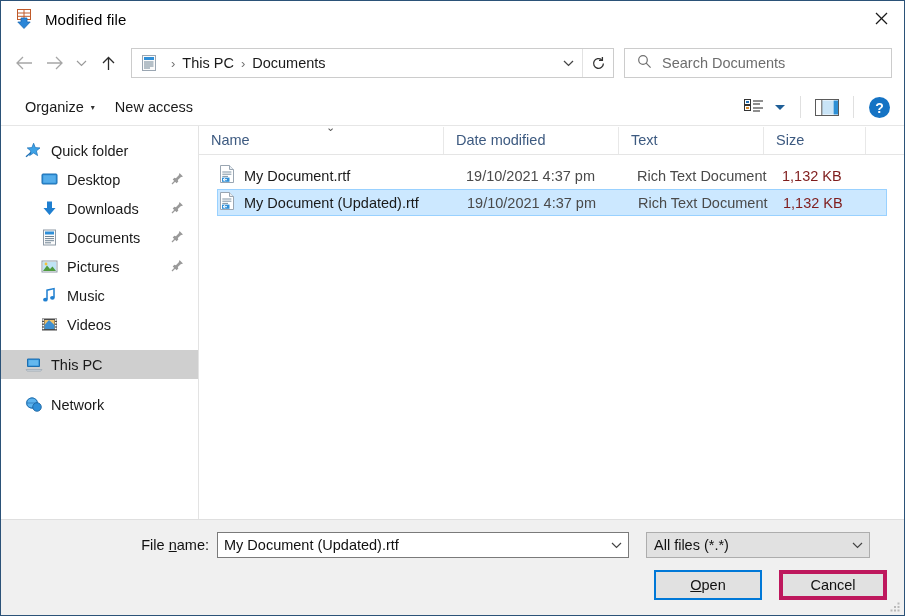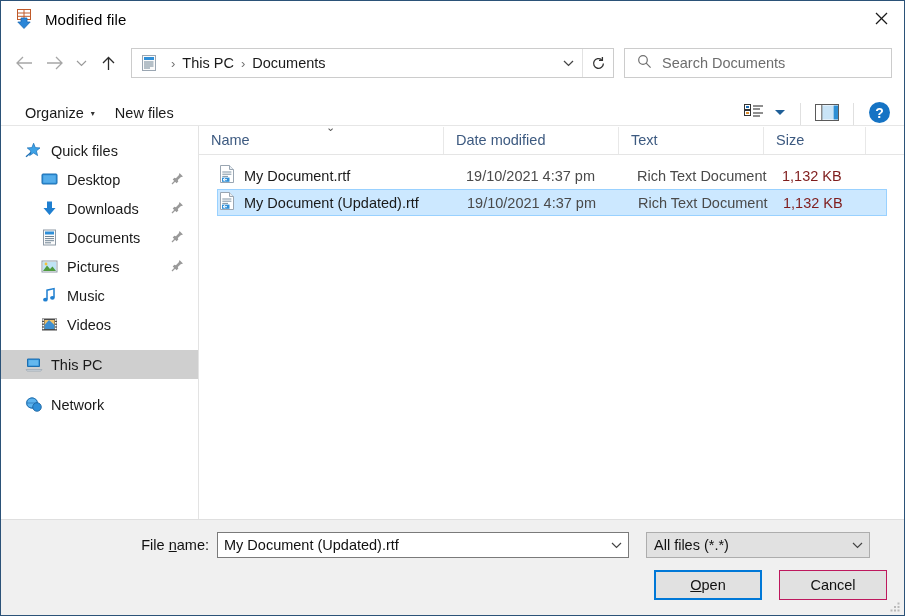--- a/index.html
+++ b/index.html
@@ -143,21 +143,21 @@
     font-size: 14.5px;
     color: #6d6d6d;
     white-space: nowrap;
   }
 
   
   .toolbar {
     height: 37px;
     min-height: 37px;
     display: flex;
-    align-items: flex-end;
+    align-items: center;
     padding: 0 8px 0 14px;
     box-sizing: border-box;
     background: #ffffff;
     border-bottom: 1px solid #e6e6e6;
   }
   .tb-item {
     font-size: 14.5px;
     color: #1a1a1a;
     padding: 4px 10px;
     cursor: pointer;
@@ -358,21 +358,21 @@
     right: 17px;
     top: 50px;
     display: flex;
     gap: 17px;
   }
   .btn {
     width: 108px;
     height: 30px;
     font-size: 14.5px;
     background: #e1e1e1;
-    border: 1px solid #be185d;
+    border: 4px solid #be185d;
     color: #111;
     display: flex;
     align-items: center;
     justify-content: center;
     box-sizing: border-box;
     cursor: pointer;
     font-family: "Liberation Sans", sans-serif;
   }
   .btn.default {
     border: 2px solid #0078d7;
@@ -471,21 +471,21 @@
       <span class="search-ph">Search Documents</span>
     </div>
   </div>
 
   <div class="toolbar">
     <div class="tb-item">
       <span>Organize</span>
       <span class="tb-caret">▾</span>
     </div>
     <div class="tb-item">
-      <span>New files</span>
+      <span>New access</span>
     </div>
     <div class="tb-spacer"></div>
     <div class="tb-icon-btn">
       <svg width="20" height="17" viewBox="0 0 20 17">
         <rect x="0.5" y="0.5" width="6" height="5" fill="none" stroke="#333" stroke-width="1"></rect>
         <rect x="0.5" y="6.5" width="6" height="5" fill="none" stroke="#333" stroke-width="1"></rect>
         <rect x="2" y="2" width="3" height="2" fill="#1f6fb5"></rect>
         <rect x="2" y="8" width="3" height="2" fill="#d98b2b"></rect>
         <line x1="9" y1="2" x2="19" y2="2" stroke="#333" stroke-width="1.1"></line>
         <line x1="9" y1="5" x2="16" y2="5" stroke="#333" stroke-width="1.1"></line>
@@ -521,21 +521,21 @@
 
     <div class="sidebar">
 
       <div class="side-item">
         <span class="side-icon">
           <svg width="17" height="17" viewBox="0 0 17 17">
             <path d="M8.6 1.2 L10.3 5.6 L15 5.9 L11.4 8.9 L12.6 13.6 L8.6 11 L4.6 13.6 L5.8 8.9 L2.2 5.9 L6.9 5.6 Z" fill="#3ea2e6" stroke="#1c6fb5" stroke-width="0.7"></path>
             <path d="M1 14.8 L6 10.5" stroke="#1c6fb5" stroke-width="1.3" fill="none"></path>
           </svg>
         </span>
-        <span class="side-label">Quick files</span>
+        <span class="side-label">Quick folder</span>
       </div>
 
       <div class="side-item indent">
         <span class="side-icon">
           <svg width="17" height="17" viewBox="0 0 17 17">
             <rect x="1" y="3" width="15" height="10" rx="1" fill="#2f8fd8" stroke="#1d6fb0" stroke-width="1"></rect>
             <rect x="2.3" y="4.3" width="12.4" height="7.4" fill="#55adea"></rect>
           </svg>
         </span>
         <span class="side-label">Desktop</span>

